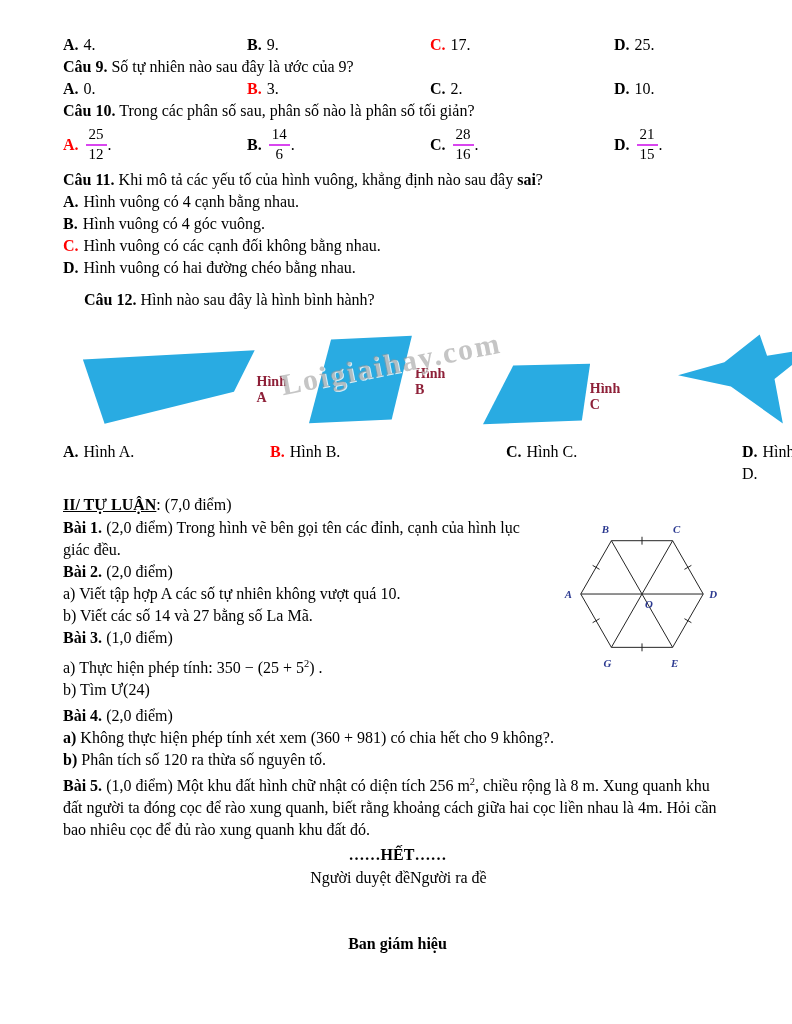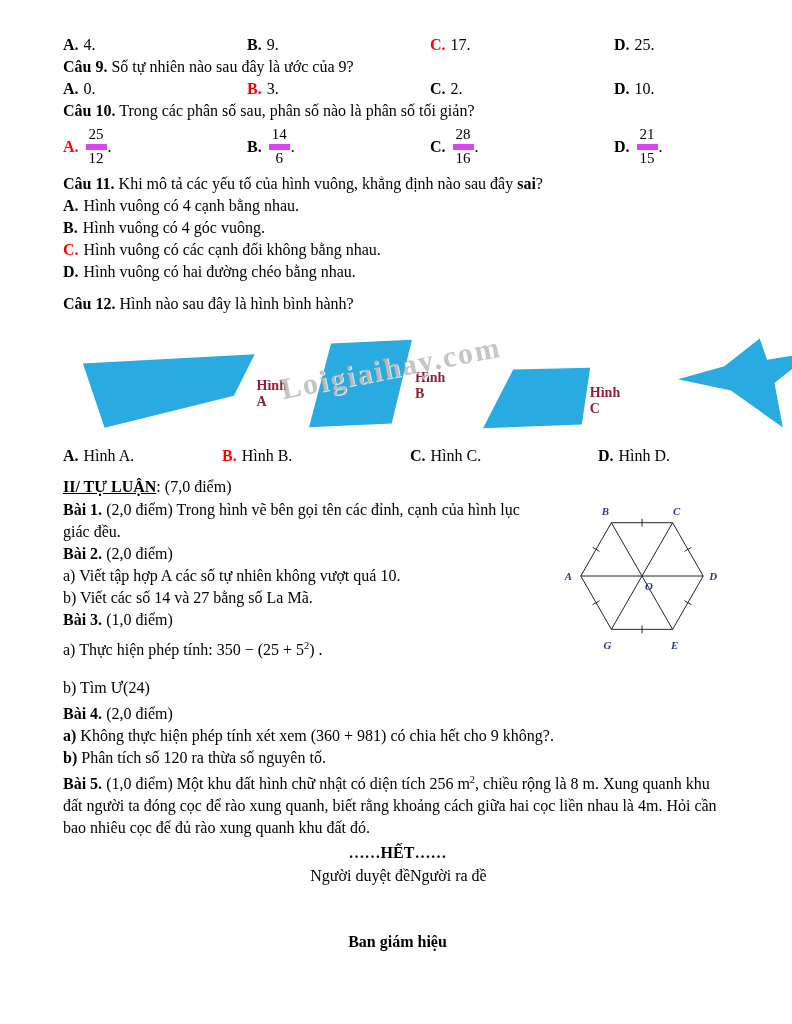--- a/index.html
+++ b/index.html
@@ -12,25 +12,25 @@
     font-size:16px;
     overflow:hidden;
   }
   .page { padding:34px 60px 0 63px; }
   .line { line-height:22px; }
   b { font-weight:bold; }
   .red { color:#ff0000; }
   .opt-label { font-weight:bold; margin-right:5px; }
 
   .opt-grid { display:grid; grid-template-columns:184px 183px 184px 1fr; line-height:22px; }
-  .opt-grid2 { display:grid; grid-template-columns:159px 188px 188px 1fr; line-height:22px; }
+  .opt-grid2 { display:grid; grid-template-columns:159px 188px 188px 1fr; line-height:22px;gap:48px; }
 
   .frac-row { display:grid; grid-template-columns:184px 183px 184px 1fr; align-items:center; margin:5px 0 3px; }
   .frac { display:inline-block; text-align:center; vertical-align:middle; font-size:15px; line-height:1.05; margin:0 1px 3px 2px; }
-  .frac .num { display:block; border-bottom:6px solid #d946ef; padding:0 3px 1px; }
+  .frac .num { display:block; border-bottom:2px solid #d946ef; padding:0 3px 1px; }
   .frac .den { display:block; padding-top:1px; }
 
   .q11-opts .line { line-height:22px; }
 
   .figures { position:relative; display:flex; align-items:flex-end; margin:20px 0 0 18px; }
   .figcell { display:flex; flex-direction:row; align-items:center; }
   .figcell svg { display:block; }
   .fig-shape { fill:#29abe2; stroke:none; }
   .fig-label { color:#8e2038; font-weight:bold; font-size:14px; margin-top:6px; }
   .cellA { margin-right:12px; }
@@ -108,21 +108,21 @@
     <b>Câu 11.</b>
     <span>Khi mô tả các yếu tố của hình vuông, khẳng định nào sau đây </span><b>sai</b><span>?</span>
   </div>
   <div class="q11-opts">
     <div class="line"><span class="opt-label">A.</span><span>Hình vuông có 4 cạnh bằng nhau.</span></div>
     <div class="line"><span class="opt-label">B.</span><span>Hình vuông có 4 góc vuông.</span></div>
     <div class="line"><span class="opt-label red">C.</span><span>Hình vuông có các cạnh đối không bằng nhau.</span></div>
     <div class="line"><span class="opt-label">D.</span><span>Hình vuông có hai đường chéo bằng nhau.</span></div>
   </div>
 
-  <div class="line" style="margin-top:10px;">
+  <div class="line" style="margin-top:10px;margin-left:21px;">
     <b>Câu 12.</b>
     <span>Hình nào sau đây là hình bình hành?</span>
   </div>
 
   <div class="figures">
     <div class="watermark">Loigiaihay.com</div>
     <div class="figcell cellA">
       <svg width="186" height="80" viewBox="0 0 186 80">
         <polygon class="fig-shape" points="2,11 184,1 162,45 25,79"></polygon>
       </svg>
@@ -194,21 +194,21 @@
   <div class="para">a) Viết tập hợp A các số tự nhiên không vượt quá 10.</div>
   <div class="para">b) Viết các số 14 và 27 bằng số La Mã.</div>
 
   <div class="para">
     <b>Bài 3.</b>
     <span>(1,0 điểm)</span>
   </div>
   <div class="para" style="margin-top:4px;">
     <span>a) Thực hiện phép tính: </span><span class="mathsmall"><span>350 − (25 + 5</span><sup>2</sup><span>) .</span></span>
   </div>
-  <div class="para" style="margin-top:16px;">b) Tìm Ư(24)</div>
+  <div class="para" style="margin-top:0;">b) Tìm Ư(24)</div>
 
   <div class="para" style="margin-top:4px;">
     <b>Bài 4.</b>
     <span>(2,0 điểm)</span>
   </div>
   <div class="para">
     <b>a)</b>&nbsp;<span>Không thực hiện phép tính xét xem (360 + 981) có chia hết cho 9 không?.</span>
   </div>
   <div class="para">
     <b>b)</b>&nbsp;<span>Phân tích số 120 ra thừa số nguyên tố.</span>

